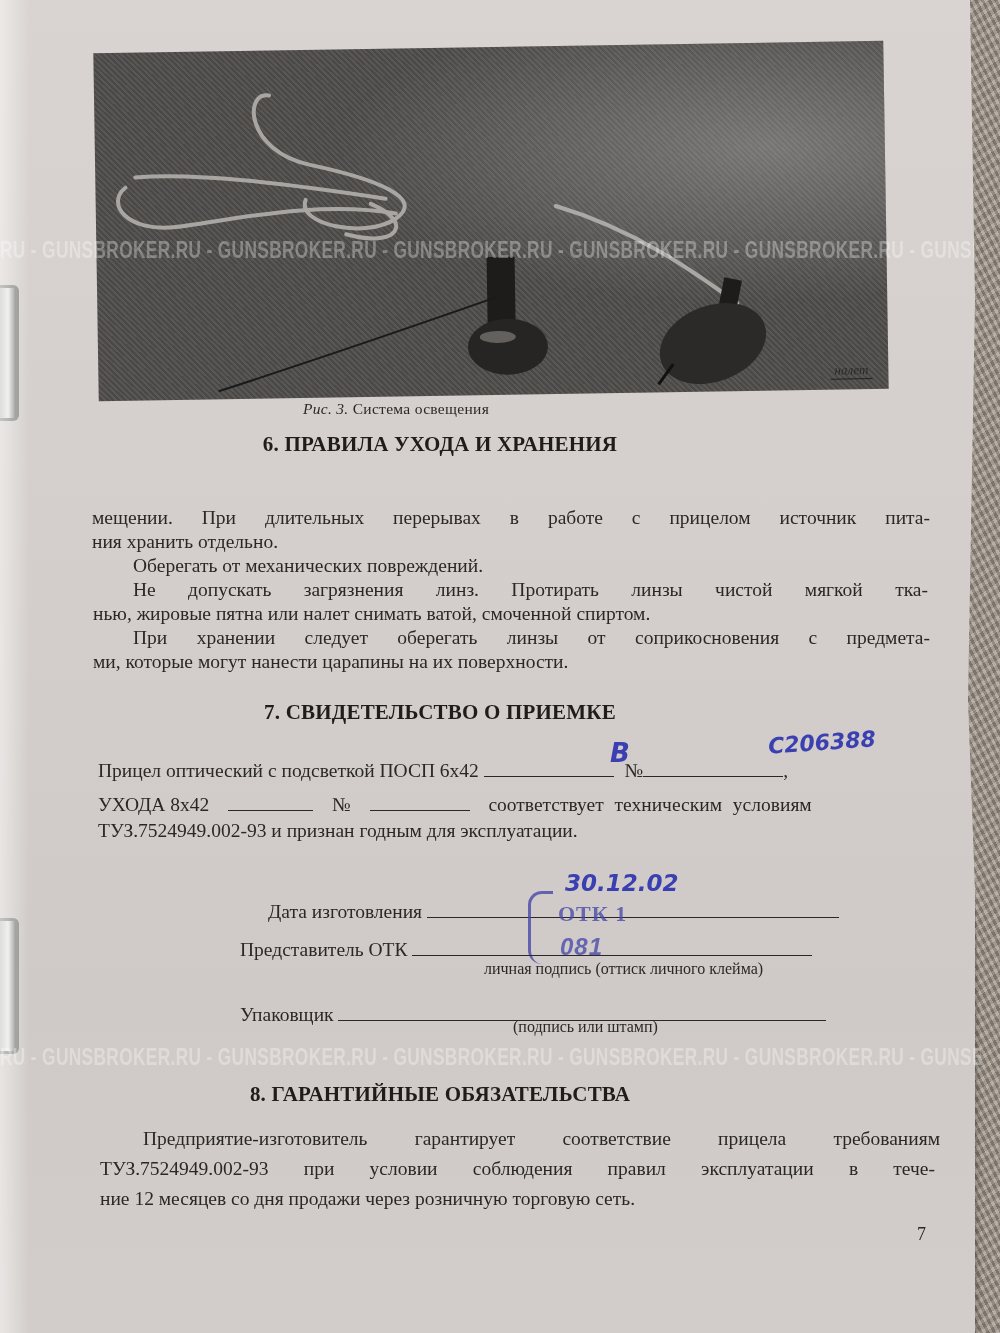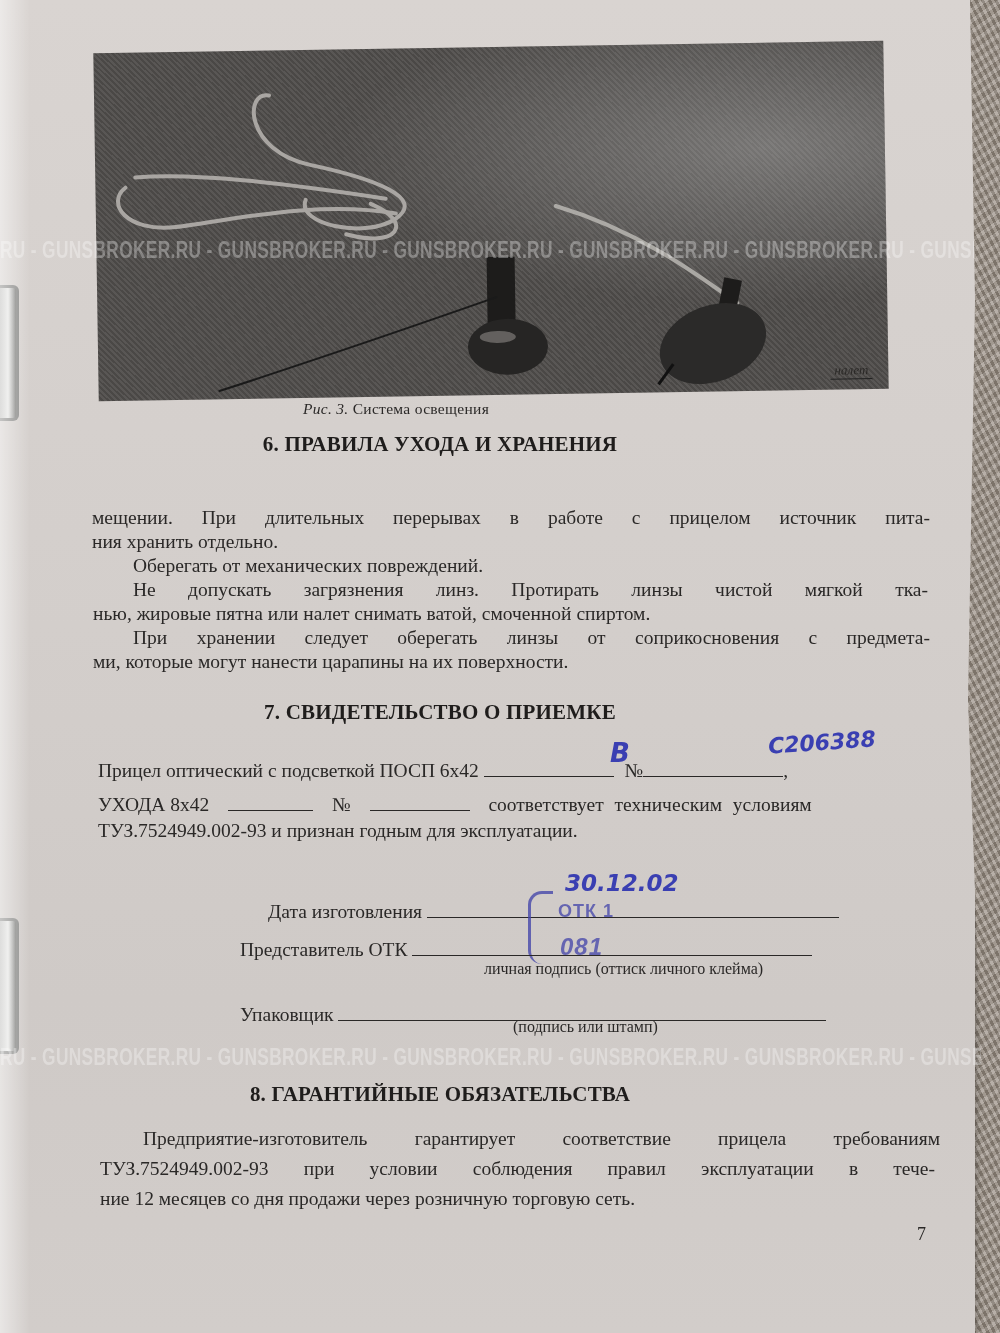--- a/index.html
+++ b/index.html
@@ -70,21 +70,21 @@
   }
   .stamp {
     position: absolute; left: 528px; top: 885px; width: 130px; height: 80px;
     color: rgba(70,72,170,0.78); font-family: "Liberation Sans", sans-serif; font-weight: bold;
   }
   .stamp .bracket {
     position: absolute; left: 0; top: 6px; width: 22px; height: 70px;
     border-left: 3px solid rgba(70,72,170,0.8); border-top: 3px solid rgba(70,72,170,0.8);
     border-radius: 14px 0 0 14px;
   }
-  .stamp .l1 { position: absolute; left: 30px; top: 16px; font-size: 18px; letter-spacing: 1px; }
+  .stamp .l1 { position: absolute; left: 30px; top: 16px; font-size: 22px; letter-spacing: 1px; font-family: Liberation Serif, serif; }
   .stamp .l2 { position: absolute; left: 32px; top: 48px; font-size: 24px; letter-spacing: 1px; font-style: italic; }
   .small { position: absolute; font-size: 16px; color: #2a2827; white-space: nowrap; }
   .page-number { position: absolute; left: 917px; top: 1224px; font-size: 18px; color: #2a2827; }
 </style>
 </head>
 <body>
 
 <div class="carpet"></div>
 
 <div class="page">

